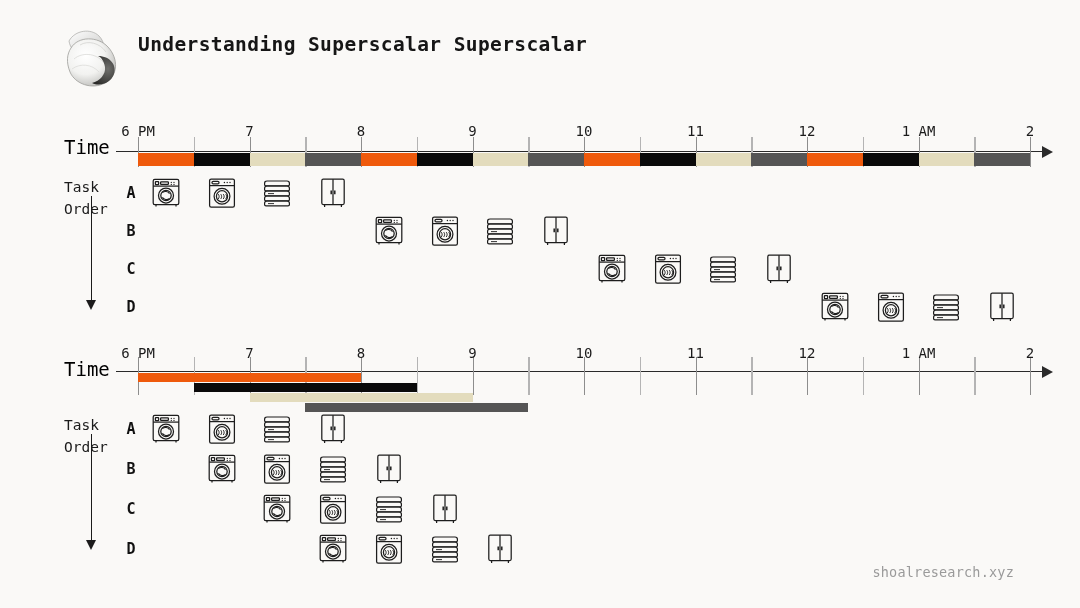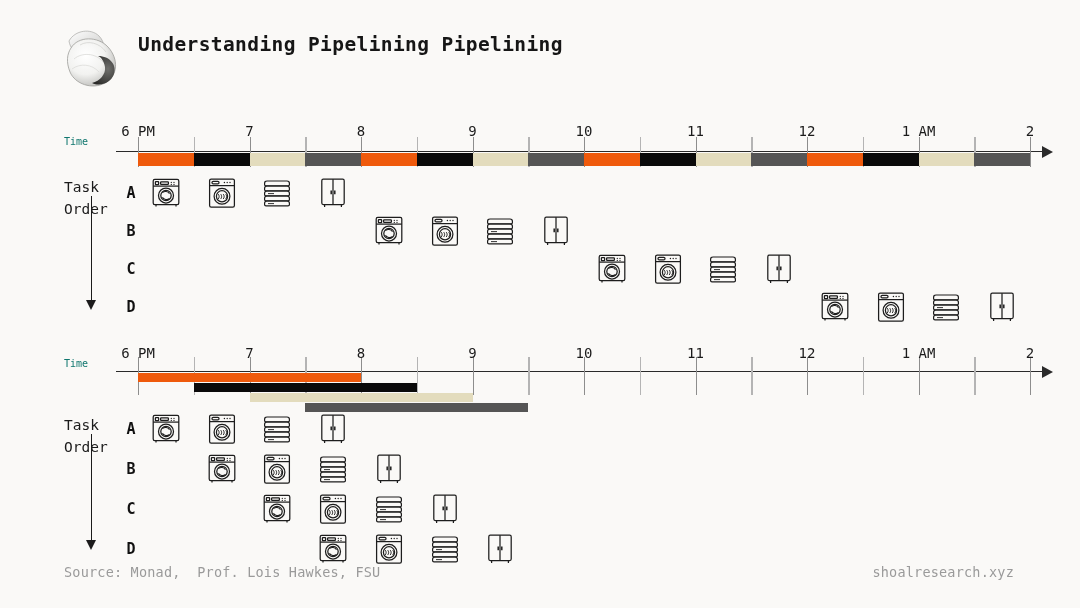--- a/index.html
+++ b/index.html
@@ -22,21 +22,21 @@
     color:#161616;white-space:pre;
   }
   .subtitle{
     position:absolute;left:138px;top:61px;
     font-size:14.6px;line-height:22.5px;letter-spacing:.2px;
     color:#8a8a8a;white-space:pre;
   }
 
   
   .axis-label{
-    position:absolute;font-size:10px;color:#0f766e;white-space:pre;
+    position:absolute;font-size:19px;color:#000000;white-space:pre;
   }
   .tasklabel{
     position:absolute;font-size:14.5px;color:#1b1b1b;white-space:pre;
     line-height:22px;
   }
   .rowletter{
     position:absolute;font-size:15px;font-weight:700;color:#111;
     width:14px;text-align:center;
   }
   .tick-text{
@@ -97,21 +97,21 @@
       </defs>
       <path d="M11 15 C17 4 33 2 41 10 C47 16 47 24 43 29 C38 24 30 22 24 25 C17 28 12 22 11 15 Z" fill="url(#apex)" stroke="#a8a8a5" stroke-width="0.7"></path>
       <path d="M13 22 C20 10 40 10 50 21 C61 33 60 50 47 57 C34 64 17 58 12 46 C8 36 9 28 13 22 Z" fill="url(#shellg)" stroke="#9e9e9b" stroke-width="0.8"></path>
       <path d="M40 30 C52 30 59 39 56 48 C53 57 42 61 34 57 C42 55 48 48 47 41 C46 35 43 31 40 30 Z" fill="url(#aper)"></path>
       <path d="M22 19 C30 14 42 17 48 26" fill="none" stroke="#cfcfcc" stroke-width="0.7"></path>
       <path d="M16 33 C24 26 38 27 45 36" fill="none" stroke="#d5d5d2" stroke-width="0.7"></path>
       <path d="M14 43 C22 37 34 38 41 46" fill="none" stroke="#d9d9d6" stroke-width="0.7"></path>
     </svg>
   </div>
 
-  <div class="title">Understanding Pipelining Pipelining</div>
+  <div class="title">Understanding Superscalar Superscalar</div>
 
   <div id="chart-0">
       <div class="axis-label" style="left:64px;top:136px;">Time</div>
       <div class="axisline" style="left:116px;top:151px;width:926px;"></div>
       <div class="arrowhead" style="left:1042px;top:146px;"></div>
       <div class="tick" style="left:138px;top:137px;height:30px;background:#8d8d8d;"></div>
       <div class="tick" style="left:193.75px;top:137px;height:30px;background:#b4b4b4;"></div>
       <div class="tick" style="left:249.5px;top:137px;height:30px;background:#8d8d8d;"></div>
       <div class="tick" style="left:305.25px;top:137px;height:30px;background:#b4b4b4;"></div>
       <div class="tick" style="left:361px;top:137px;height:30px;background:#8d8d8d;"></div>
@@ -689,15 +689,14 @@
     <line x1="17" y1="3.2" x2="17" y2="28.6"></line>
     <line x1="15.2" y1="14.6" x2="15.2" y2="18.2" stroke-width="1.5"></line>
     <line x1="18.8" y1="14.6" x2="18.8" y2="18.2" stroke-width="1.5"></line>
     <line x1="8.6" y1="28.6" x2="8.6" y2="31.0"></line>
     <line x1="25.4" y1="28.6" x2="25.4" y2="31.0"></line>
   </g>
         </svg>
       </div>
     </div>
 
-  <div class="footer-left">Source: Monad,  Prof. Lois Hawkes, FSU</div>
   <div class="footer-right">shoalresearch.xyz</div>
 </div>
 
 </body></html>

